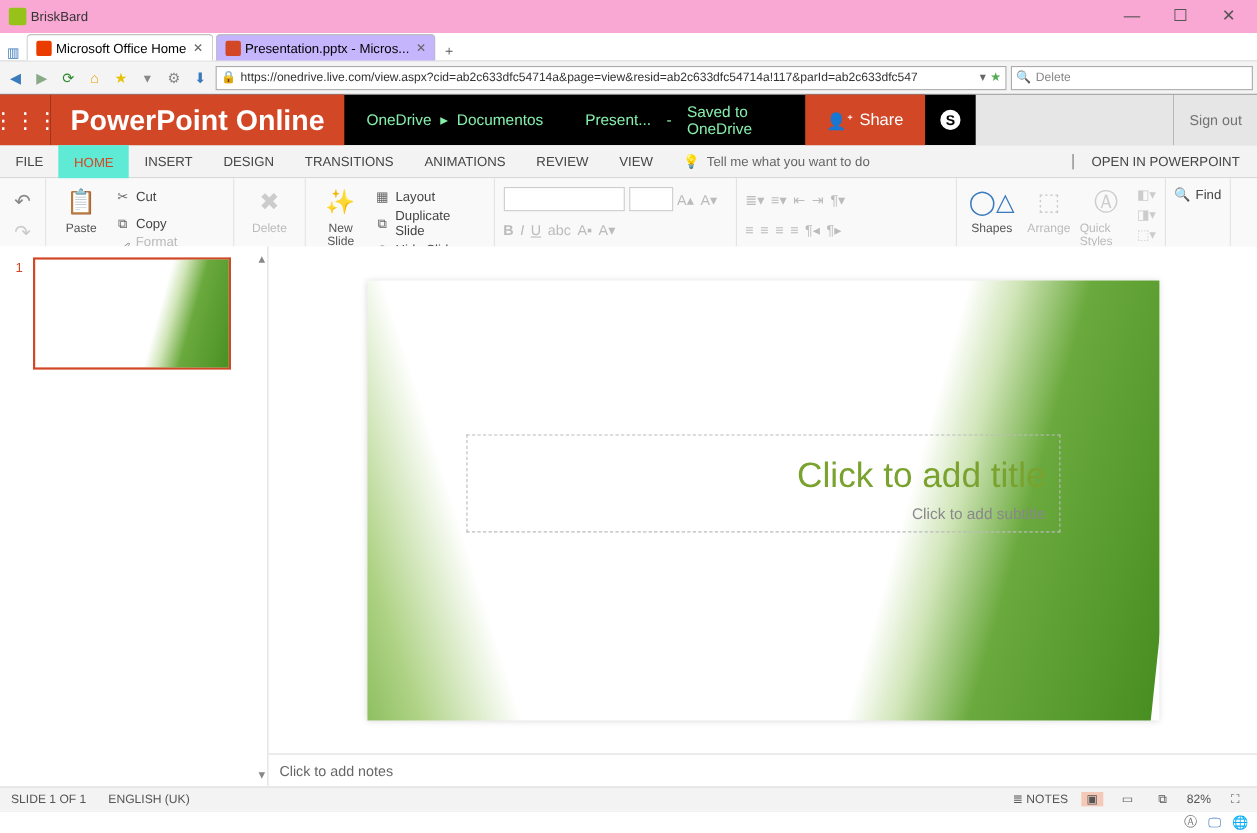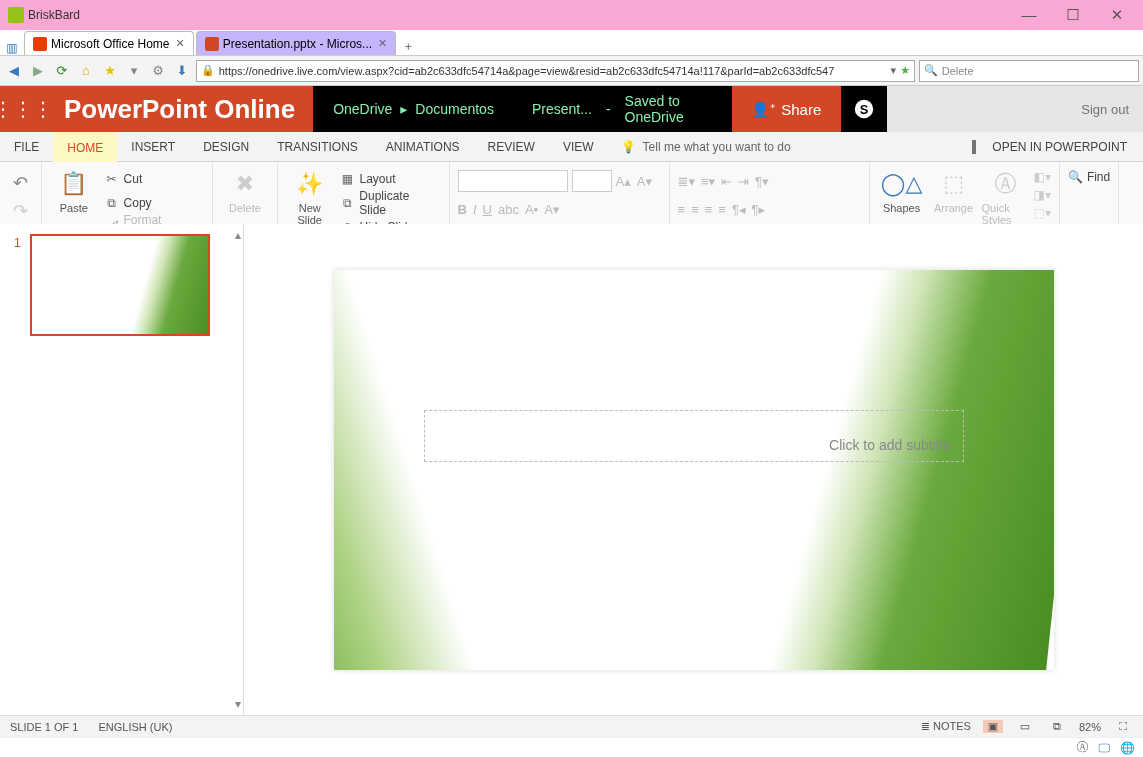--- a/index.html
+++ b/index.html
@@ -31,23 +31,23 @@
 .crumbs { display:flex; align-items:center; padding:0 16px; font-size:14px; flex:1; color:#86efac;}
 .crumbs span{margin:0 4px;}
 .share { background:#D24726; display:flex; align-items:center; padding:0 20px; font-size:15px; gap:6px;}
 .skype { width:46px; display:flex; align-items:center; justify-content:center; font-size:20px;}
 .userarea { width:180px; background:#e6e6e6;}
 .signout { background:#e6e6e6; color:#737373; display:flex; align-items:center; padding:0 14px; font-size:13px;}
 
 
 .ribtabs { height:30px; background:#f3f3f3; border-bottom:1px solid #d4d4d4; display:flex; align-items:center; font-size:12px;}
 .ribtab { padding:0 14px; height:30px; display:flex; align-items:center; color:#444;}
-.ribtab.active { background:#fef9c3; color:#D24726; border-top:2px solid transparent;}
+.ribtab.active { background:#5eead4; color:#D24726; border-top:2px solid transparent;}
 .tellme { display:flex; align-items:center; color:#666; padding:0 14px; gap:6px;}
-.openin { padding:0 16px; color:#444; border-left:4px solid #737373; margin-left:auto;}
+.openin { padding:0 16px; color:#444; border-left:1px solid #737373; margin-left:auto;}
 
 
 .ribbon { height:92px; background:#f9f9f9; border-bottom:1px solid #d4d4d4; display:flex;}
 .rgroup { border-right:1px solid #e3e3e3; padding:4px 8px 0 8px; display:flex; flex-direction:column; }
 .rgroup .body { flex:1; display:flex; gap:4px; align-items:flex-start;}
 .rgroup .lab { text-align:center; font-size:11px; color:#777; padding:2px 0 4px;}
 .bigbtn { display:flex; flex-direction:column; align-items:center; justify-content:flex-start; width:48px; padding-top:4px; color:#555; font-size:11px;}
 .bigbtn.disabled{color:#bbb;}
 .bigico { width:28px; height:28px; margin-bottom:4px; display:flex; align-items:center; justify-content:center; font-size:22px;}
 .smbtn { display:flex; align-items:center; gap:4px; font-size:12px; color:#444; height:22px; padding:0 2px;}
@@ -315,23 +315,27 @@
     </div>
     <div style="position:absolute;right:2px;top:4px;color:#888">▴</div>
     <div style="position:absolute;right:2px;bottom:4px;color:#888">▾</div>
   </div>
   <div class="main">
     <div class="slidewrap">
       <div class="slide">
         <div class="facetL"></div>
         <div class="facet1"></div>
         <div class="titlebox">
+          <div class="t">Click to add title</div>
           <div class="s">Click to add subtitle</div>
         </div>
       </div>
+    </div>
+    <div class="notes">
+      <span>Click to add notes</span>
     </div>
   </div>
 </div>
 
 <div class="status">
   <span>SLIDE 1 OF 1</span>
   <span style="width:20px"></span>
   <span>ENGLISH (UK)</span>
   <div class="r">
     <span>≣ <span>NOTES</span></span>

